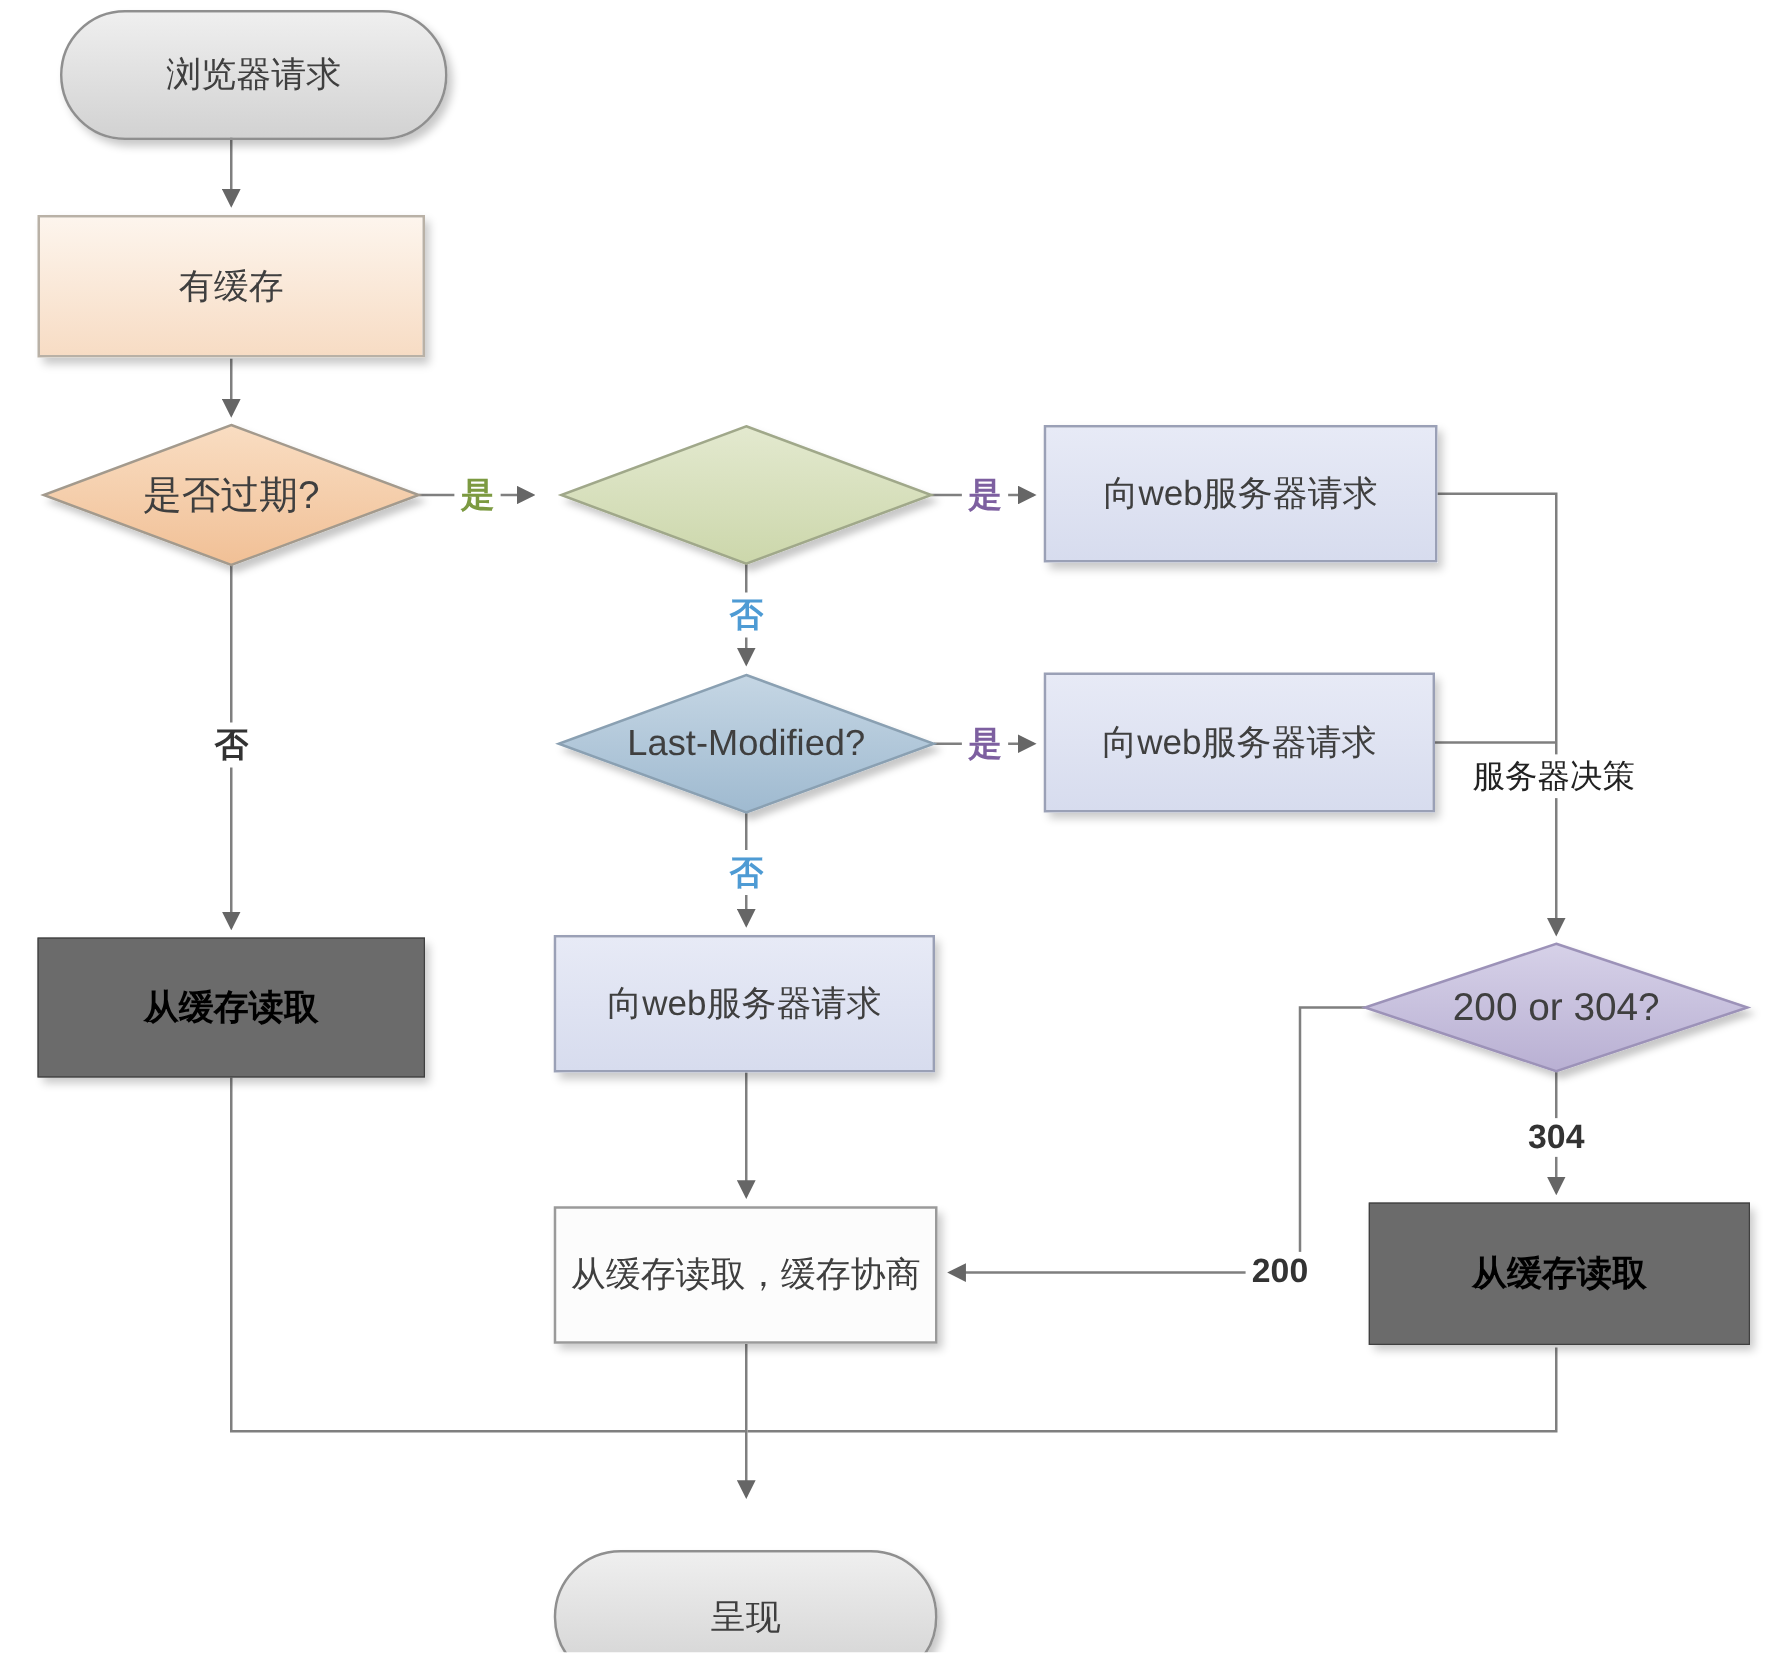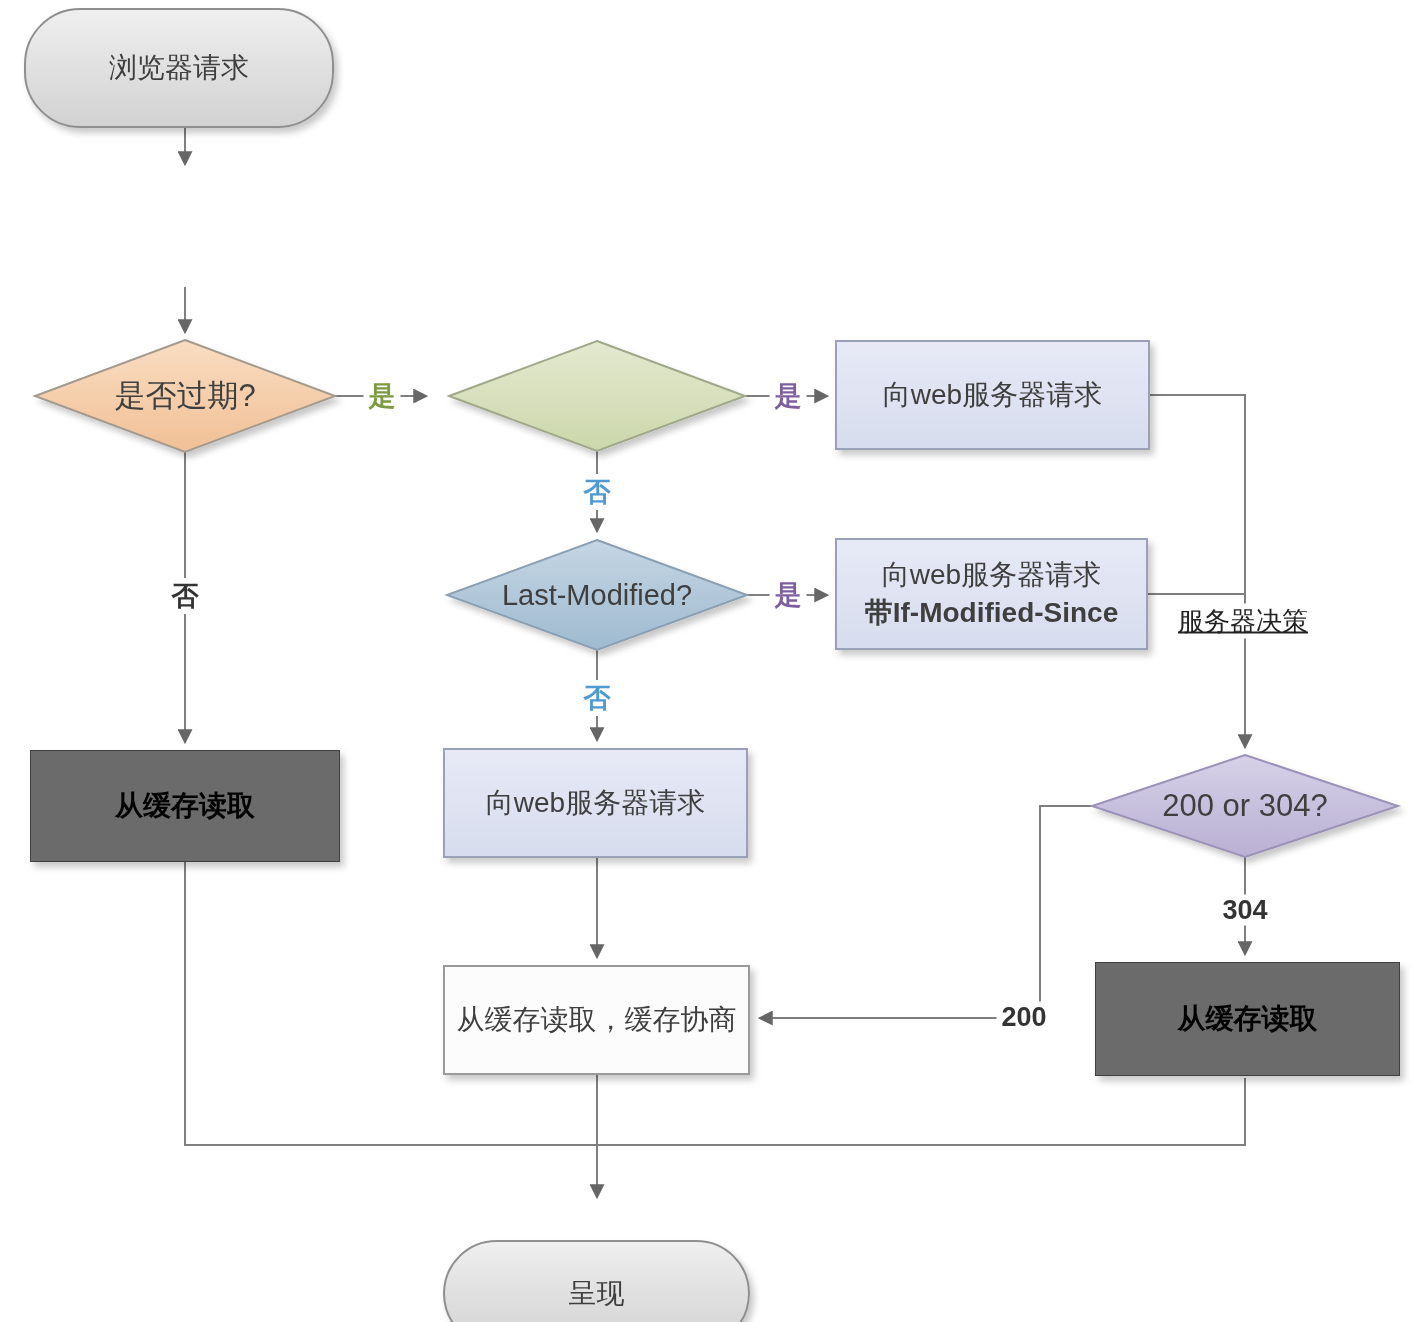--- a/index.html
+++ b/index.html
@@ -101,41 +101,43 @@
     </g>
 
     <g stroke="#a39a8d" stroke-width="2" filter="url(#ds)">
       <polygon points="185,340 335,396 185,452 35,396" fill="url(#gradPeach)"></polygon>
       <polygon points="597,341 745,396 597,451 449,396" fill="url(#gradGreen)" stroke="#a0a88a"></polygon>
       <polygon points="597,540 747,595 597,650 447,595" fill="url(#gradBlue)" stroke="#8aa0b2"></polygon>
       <polygon points="1245,755 1398,806 1245,857 1092,806" fill="url(#gradPurple)" stroke="#9c92b8"></polygon>
     </g>
   </svg>
 
-  <div class="node stadium shadow" style="left:24px;top:8px;width:310px;height:120px;">
+  <div class="node stadium shadow" style="left:48px;top:8px;width:310px;height:104px;">
     <span>浏览器请求</span>
   </div>
 
+  <div class="node peach-box shadow" style="left:30px;top:172px;width:310px;height:114px;">
+    <span>有缓存</span>
+  </div>
 
   <div class="diamond-label big" style="left:35px;top:340px;width:300px;height:112px;">
     <span>是否过期?</span>
   </div>
 
 
   <div class="node lavender-box shadow" style="left:835px;top:340px;width:315px;height:110px;">
     <span>向web服务器请求</span>
   </div>
 
   <div class="diamond-label" style="left:447px;top:540px;width:300px;height:110px;justify-content:center;">
     <span>Last-Modified?</span>
   </div>
 
   <div class="node lavender-box shadow" style="left:835px;top:538px;width:313px;height:112px;">
     <span>向web服务器请求</span>
-    <span class="bold2">带If-Modified-Since</span>
   </div>
 
   <div class="node lavender-box shadow" style="left:443px;top:748px;width:305px;height:110px;">
     <span>向web服务器请求</span>
   </div>
 
   <div class="node dark-box shadow" style="left:30px;top:750px;width:310px;height:112px;">
     <span>从缓存读取</span>
   </div>
 
@@ -154,17 +156,17 @@
   <div class="node stadium shadow" style="left:443px;top:1205px;width:307px;height:107px;margin-top:35px;">
     <span>呈现</span>
   </div>
 
   <div class="edge-label yes-green" style="left:382px;top:396px;">是</div>
   <div class="edge-label yes-purple" style="left:788px;top:396px;">是</div>
   <div class="edge-label no-blue" style="left:597px;top:492px;">否</div>
   <div class="edge-label yes-purple" style="left:788px;top:595px;">是</div>
   <div class="edge-label no-blue" style="left:597px;top:698px;">否</div>
   <div class="edge-label plain-dark" style="left:185px;top:596px;">否</div>
-  <div class="edge-label normal-weight" style="left:1243px;top:621px;text-decoration:underline;">服务器决策</div>
+  <div class="edge-label normal-weight" style="left:1243px;top:621px;">服务器决策</div>
   <div class="edge-label plain-dark" style="left:1245px;top:910px;">304</div>
   <div class="edge-label plain-dark" style="left:1024px;top:1017px;">200</div>
 
 </div>
 
 </body></html>

